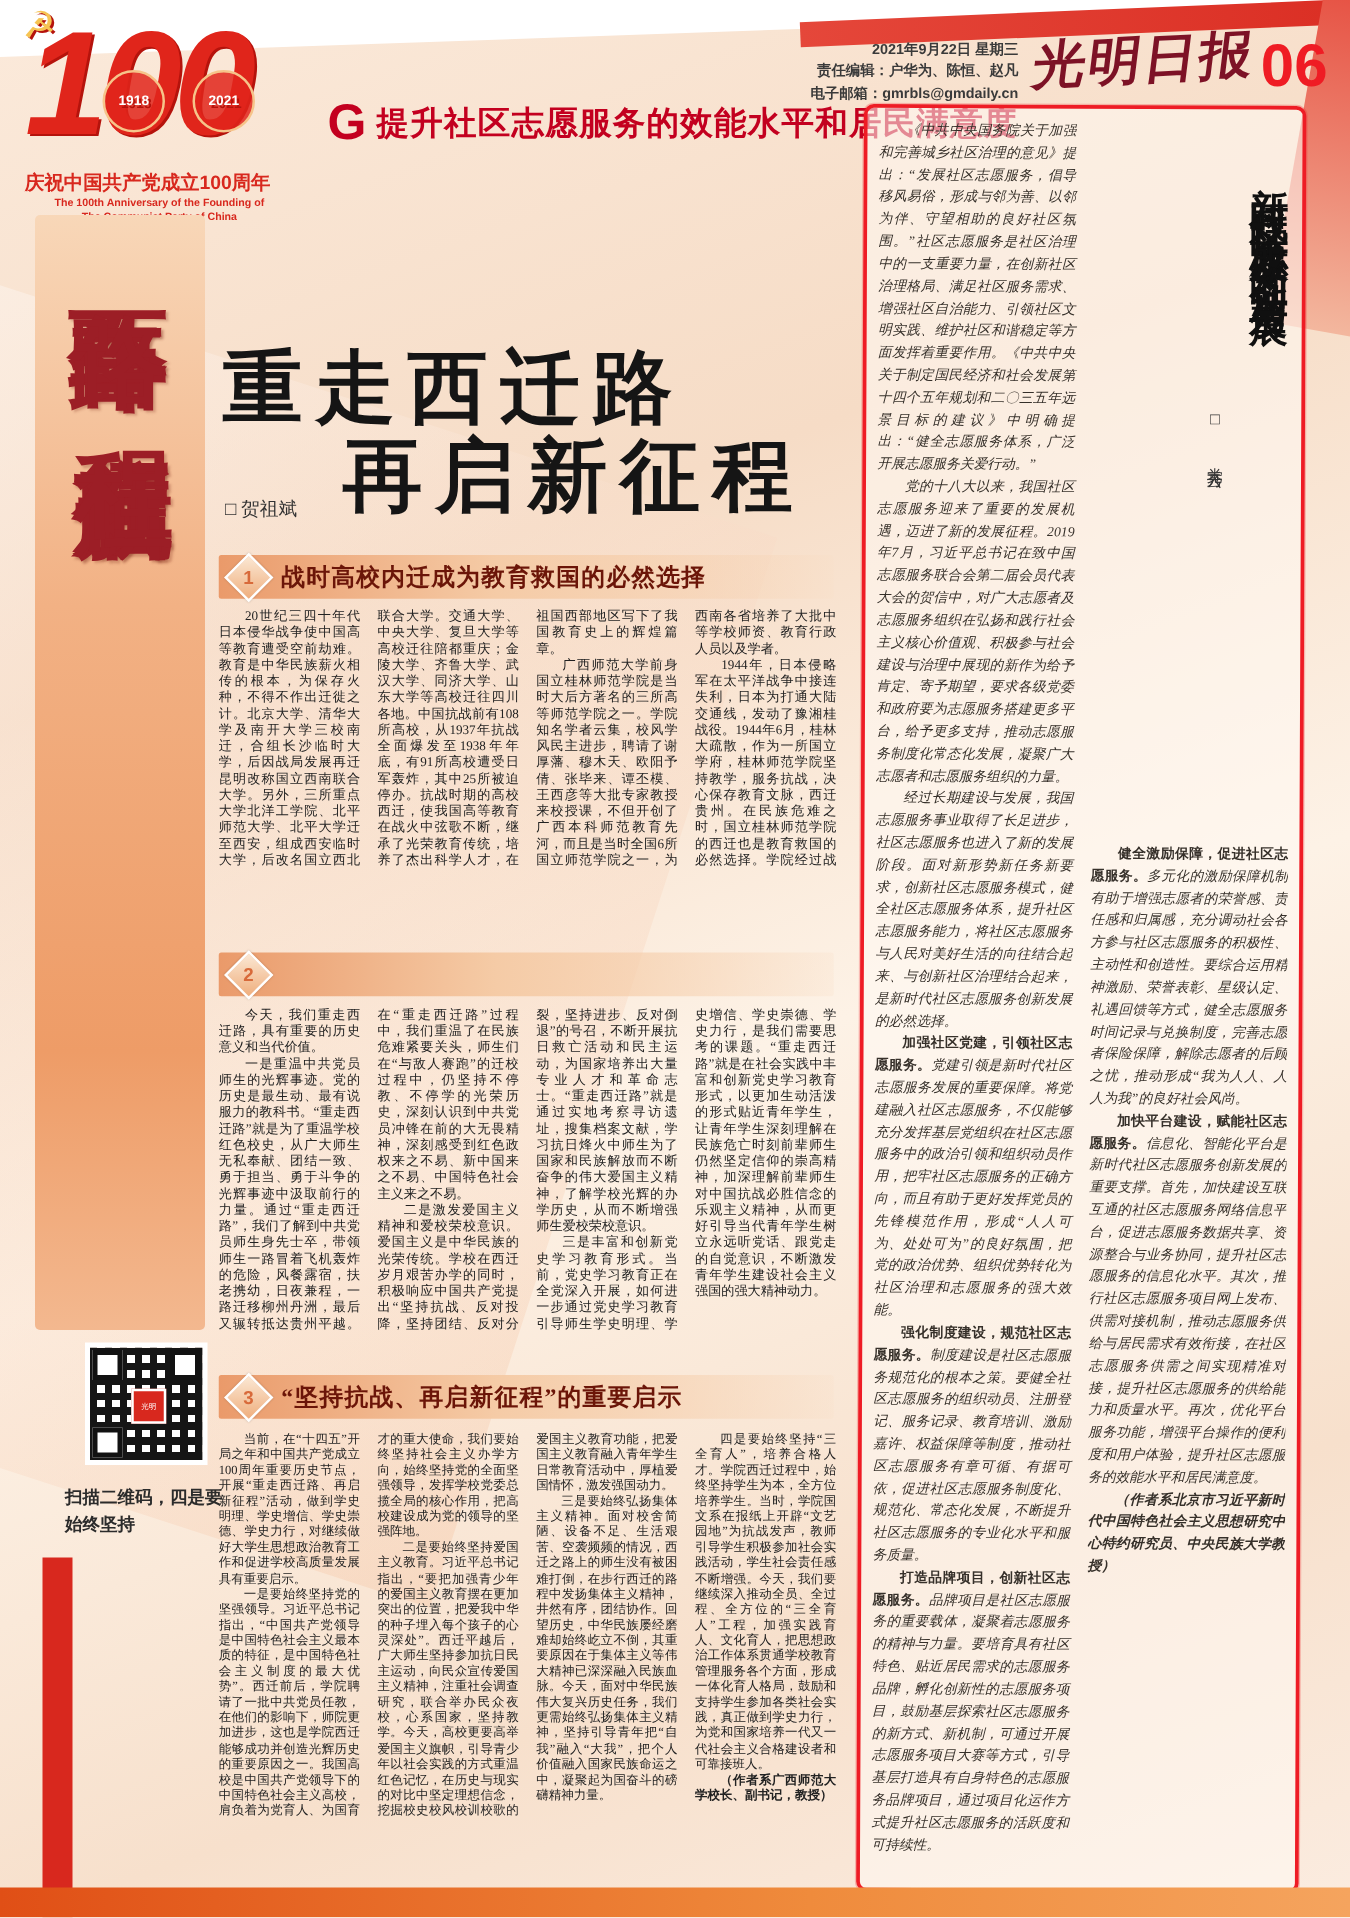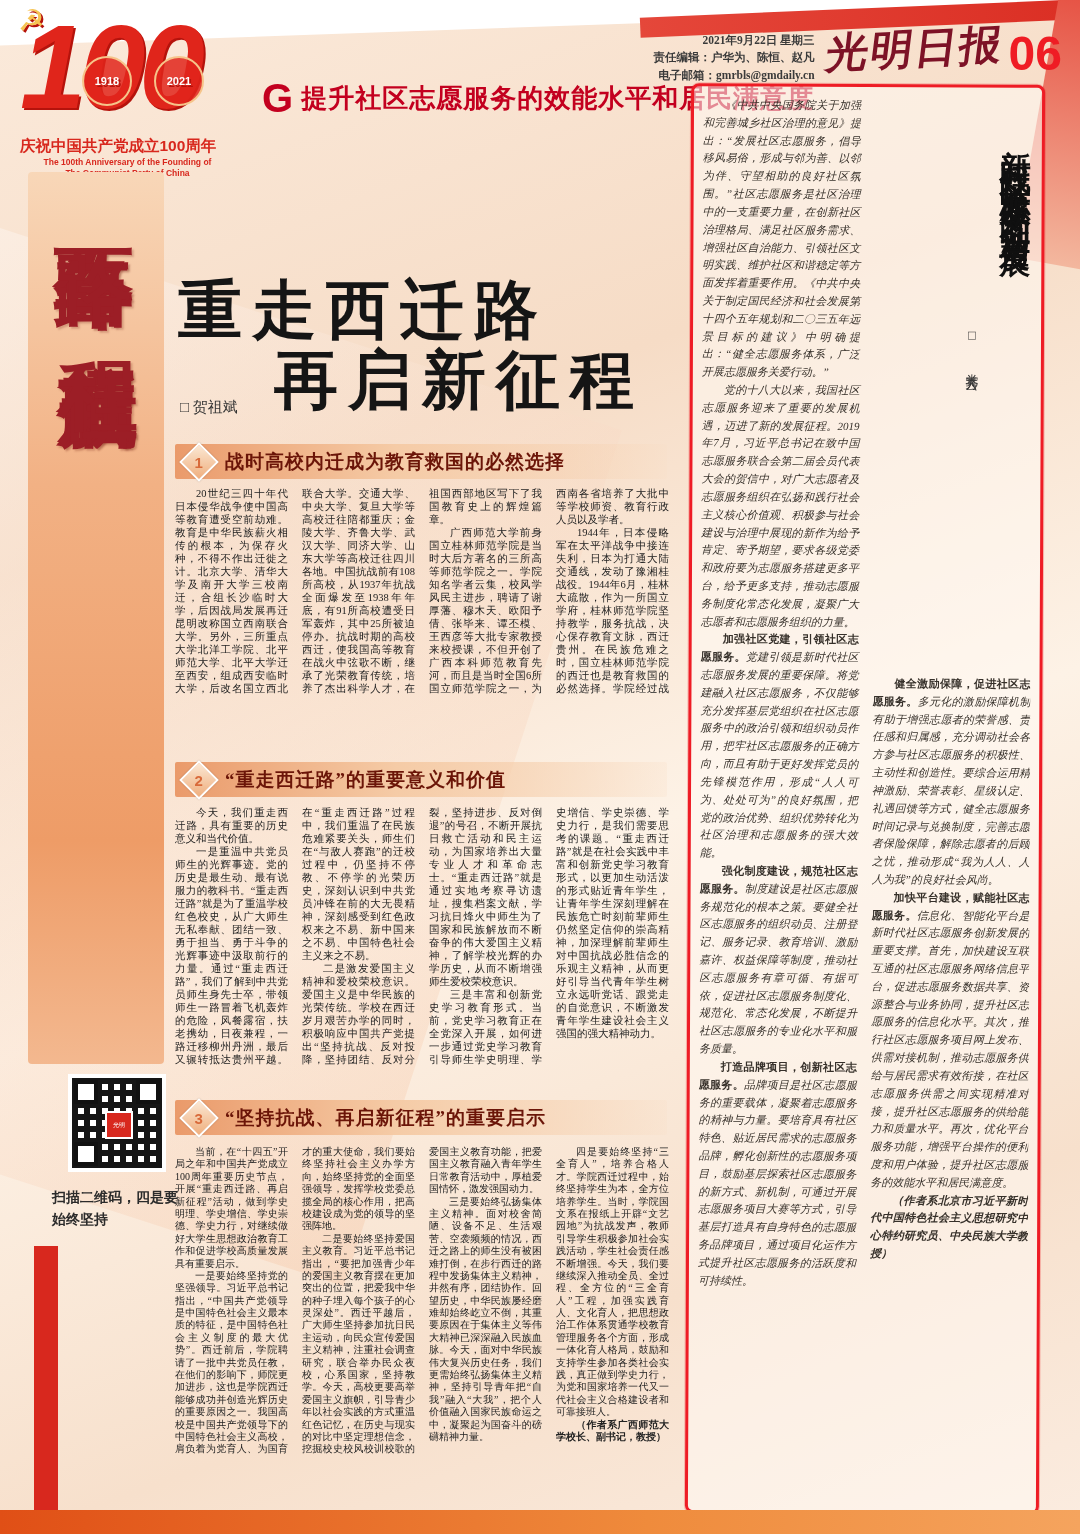--- a/index.html
+++ b/index.html
@@ -20,21 +20,21 @@
             font-size:118px;line-height:1;color:#e0251b;text-shadow:2px 2px 0 #b5130c;letter-spacing:-6px;}
   .logo-star{position:absolute;left:-2px;top:-2px;font-size:30px;color:#f6c453;font-style:normal;letter-spacing:0;}
   .year-circle{position:absolute;width:46px;height:46px;border-radius:50%;border:2px solid #f6c48a;background:rgba(224,37,27,0.85);
                color:#fff;font-size:11px;font-weight:bold;font-style:normal;letter-spacing:0;display:flex;align-items:center;justify-content:center;}
   .yc-left{left:62px;top:48px;} .yc-right{left:134px;top:48px;}
   .logo-cap-cn{margin-top:10px;font-size:15.5px;font-weight:bold;color:#d8281e;font-family:"Liberation Sans","DejaVu Sans",sans-serif;}
   .logo-cap-en{font-size:8.5px;font-weight:bold;color:#d8281e;text-align:center;font-family:"Liberation Sans","DejaVu Sans",sans-serif;line-height:1.25;}
 
   
   .masthead{position:absolute;right:18px;top:26px;display:flex;align-items:flex-start;}
-  .mh-dates{text-align:right;font-family:Liberation Serif, serif;font-size:11.5px;font-weight:bold;color:#3a3a3a;line-height:1.5;margin-top:6px;}
+  .mh-dates{text-align:right;font-family:Liberation Sans, sans-serif;font-size:11.5px;font-weight:bold;color:#3a3a3a;line-height:1.5;margin-top:6px;}
   .mh-title{font-size:42px;font-weight:bold;color:#7d1226;transform:skewX(-10deg) rotate(-3deg);margin:0 6px 0 12px;line-height:1.1;letter-spacing:2px;}
   .mh-page{font-size:48px;font-weight:bold;color:#ef1c24;font-family:"Liberation Sans","DejaVu Sans",sans-serif;line-height:1;margin-top:4px;}
 
   
   .banner{position:absolute;left:262px;top:78px;display:flex;align-items:center;}
   .banner-g{font-size:40px;font-weight:900;color:#c3001f;font-family:"Liberation Sans","DejaVu Sans",sans-serif;margin-right:8px;line-height:1;}
   .banner-title{font-size:26px;font-weight:bold;color:#c3001f;letter-spacing:1px;font-family:"Liberation Sans","DejaVu Sans",sans-serif;}
 
   
   .lede{position:absolute;left:208px;top:162px;width:432px;font-size:12.5px;line-height:1.8;color:#3c3c3c;text-align:justify;font-style:italic;}
@@ -148,21 +148,20 @@
   <div class="sec-body" id="body1">
       <p>20世纪三四十年代日本侵华战争使中国高等教育遭受空前劫难。教育是中华民族薪火相传的根本，为保存火种，不得不作出迁徙之计。北京大学、清华大学及南开大学三校南迁，合组长沙临时大学，后因战局发展再迁昆明改称国立西南联合大学。另外，三所重点大学北洋工学院、北平师范大学、北平大学迁至西安，组成西安临时大学，后改名国立西北联合大学。交通大学、中央大学、复旦大学等高校迁往陪都重庆；金陵大学、齐鲁大学、武汉大学、同济大学、山东大学等高校迁往四川各地。中国抗战前有108所高校，从1937年抗战全面爆发至1938年年底，有91所高校遭受日军轰炸，其中25所被迫停办。抗战时期的高校西迁，使我国高等教育在战火中弦歌不断，继承了光荣教育传统，培养了杰出科学人才，在祖国西部地区写下了我国教育史上的辉煌篇章。</p>
       <p>广西师范大学前身国立桂林师范学院是当时大后方著名的三所高等师范学院之一。学院知名学者云集，校风学风民主进步，聘请了谢厚藩、穆木天、欧阳予倩、张毕来、谭丕模、王西彦等大批专家教授来校授课，不但开创了广西本科师范教育先河，而且是当时全国6所国立师范学院之一，为西南各省培养了大批中等学校师资、教育行政人员以及学者。</p>
       <p>1944年，日本侵略军在太平洋战争中接连失利，日本为打通大陆交通线，发动了豫湘桂战役。1944年6月，桂林大疏散，作为一所国立学府，桂林师范学院坚持教学，服务抗战，决心保存教育文脉，西迁贵州。在民族危难之时，国立桂林师范学院的西迁也是教育救国的必然选择。学院经过战火纷飞的西迁之路，谱写了一曲壮丽的西迁史诗。</p>
     </div>
 
   <div class="sec-head" style="top:762px">
     <div class="sec-num">
         <span>2</span>
       </div>
-    <div class="sec-title">“重走西迁路”的重要意义和价值</div>
   </div>
   <div class="sec-body" id="body2">
       <p>今天，我们重走西迁路，具有重要的历史意义和当代价值。</p>
       <p>一是重温中共党员师生的光辉事迹。党的历史是最生动、最有说服力的教科书。“重走西迁路”就是为了重温学校红色校史，从广大师生无私奉献、团结一致、勇于担当、勇于斗争的光辉事迹中汲取前行的力量。通过“重走西迁路”，我们了解到中共党员师生身先士卒，带领师生一路冒着飞机轰炸的危险，风餐露宿，扶老携幼，日夜兼程，一路迁移柳州丹洲，最后又辗转抵达贵州平越。在“重走西迁路”过程中，我们重温了在民族危难紧要关头，师生们在“与敌人赛跑”的迁校过程中，仍坚持不停教、不停学的光荣历史，深刻认识到中共党员冲锋在前的大无畏精神，深刻感受到红色政权来之不易、新中国来之不易、中国特色社会主义来之不易。</p>
       <p>二是激发爱国主义精神和爱校荣校意识。爱国主义是中华民族的光荣传统。学校在西迁岁月艰苦办学的同时，积极响应中国共产党提出“坚持抗战、反对投降，坚持团结、反对分裂，坚持进步、反对倒退”的号召，不断开展抗日救亡活动和民主运动，为国家培养出大量专业人才和革命志士。“重走西迁路”就是通过实地考察寻访遗址，搜集档案文献，学习抗日烽火中师生为了国家和民族解放而不断奋争的伟大爱国主义精神，了解学校光辉的办学历史，从而不断增强师生爱校荣校意识。</p>
       <p>三是丰富和创新党史学习教育形式。当前，党史学习教育正在全党深入开展，如何进一步通过党史学习教育引导师生学史明理、学史增信、学史崇德、学史力行，是我们需要思考的课题。“重走西迁路”就是在社会实践中丰富和创新党史学习教育形式，以更加生动活泼的形式贴近青年学生，让青年学生深刻理解在民族危亡时刻前辈师生仍然坚定信仰的崇高精神，加深理解前辈师生对中国抗战必胜信念的乐观主义精神，从而更好引导当代青年学生树立永远听党话、跟党走的自觉意识，不断激发青年学生建设社会主义强国的强大精神动力。</p>
     </div>
 
   <div class="sec-head" style="top:1100px">
     <div class="sec-num">
@@ -177,20 +176,21 @@
       <p>三是要始终弘扬集体主义精神。面对校舍简陋、设备不足、生活艰苦、空袭频频的情况，西迁之路上的师生没有被困难打倒，在步行西迁的路程中发扬集体主义精神，井然有序，团结协作。回望历史，中华民族屡经磨难却始终屹立不倒，其重要原因在于集体主义等伟大精神已深深融入民族血脉。今天，面对中华民族伟大复兴历史任务，我们更需始终弘扬集体主义精神，坚持引导青年把“自我”融入“大我”，把个人价值融入国家民族命运之中，凝聚起为国奋斗的磅礴精神力量。</p>
       <p>四是要始终坚持“三全育人”，培养合格人才。学院西迁过程中，始终坚持学生为本，全方位培养学生。当时，学院国文系在报纸上开辟“文艺园地”为抗战发声，教师引导学生积极参加社会实践活动，学生社会责任感不断增强。今天，我们要继续深入推动全员、全过程、全方位的“三全育人”工程，加强实践育人、文化育人，把思想政治工作体系贯通学校教育管理服务各个方面，形成一体化育人格局，鼓励和支持学生参加各类社会实践，真正做到学史力行，为党和国家培养一代又一代社会主义合格建设者和可靠接班人。</p>
       <p style="font-weight: bold;">（作者系广西师范大学校长、副书记，教授）</p>
     </div>
 
   <div class="right-box">
     <div class="rb-inner">
       <div class="rb-col c1">
           <p>《中共中央国务院关于加强和完善城乡社区治理的意见》提出：“发展社区志愿服务，倡导移风易俗，形成与邻为善、以邻为伴、守望相助的良好社区氛围。”社区志愿服务是社区治理中的一支重要力量，在创新社区治理格局、满足社区服务需求、增强社区自治能力、引领社区文明实践、维护社区和谐稳定等方面发挥着重要作用。《中共中央关于制定国民经济和社会发展第十四个五年规划和二〇三五年远景目标的建议》中明确提出：“健全志愿服务体系，广泛开展志愿服务关爱行动。”</p>
           <p>党的十八大以来，我国社区志愿服务迎来了重要的发展机遇，迈进了新的发展征程。2019年7月，习近平总书记在致中国志愿服务联合会第二届会员代表大会的贺信中，对广大志愿者及志愿服务组织在弘扬和践行社会主义核心价值观、积极参与社会建设与治理中展现的新作为给予肯定、寄予期望，要求各级党委和政府要为志愿服务搭建更多平台，给予更多支持，推动志愿服务制度化常态化发展，凝聚广大志愿者和志愿服务组织的力量。</p>
+          <p>经过长期建设与发展，我国志愿服务事业取得了长足进步，社区志愿服务也进入了新的发展阶段。面对新形势新任务新要求，创新社区志愿服务模式，健全社区志愿服务体系，提升社区志愿服务能力，将社区志愿服务与人民对美好生活的向往结合起来、与创新社区治理结合起来，是新时代社区志愿服务创新发展的必然选择。</p>
           <p><b>加强社区党建，引领社区志愿服务。</b>党建引领是新时代社区志愿服务发展的重要保障。将党建融入社区志愿服务，不仅能够充分发挥基层党组织在社区志愿服务中的政治引领和组织动员作用，把牢社区志愿服务的正确方向，而且有助于更好发挥党员的先锋模范作用，形成“人人可为、处处可为”的良好氛围，把党的政治优势、组织优势转化为社区治理和志愿服务的强大效能。</p>
           <p><b>强化制度建设，规范社区志愿服务。</b>制度建设是社区志愿服务规范化的根本之策。要健全社区志愿服务的组织动员、注册登记、服务记录、教育培训、激励嘉许、权益保障等制度，推动社区志愿服务有章可循、有据可依，促进社区志愿服务制度化、规范化、常态化发展，不断提升社区志愿服务的专业化水平和服务质量。</p>
           <p><b>打造品牌项目，创新社区志愿服务。</b>品牌项目是社区志愿服务的重要载体，凝聚着志愿服务的精神与力量。要培育具有社区特色、贴近居民需求的志愿服务品牌，孵化创新性的志愿服务项目，鼓励基层探索社区志愿服务的新方式、新机制，可通过开展志愿服务项目大赛等方式，引导基层打造具有自身特色的志愿服务品牌项目，通过项目化运作方式提升社区志愿服务的活跃度和可持续性。</p>
         </div>
       <div class="rb-col c2">
         <div class="rb-title-wrap">
           <div class="rb-title">新时代社区志愿服务的创新与发展</div>
           <div class="rb-author">□ 党秀云</div>
         </div>
         <div class="rb-text2">

